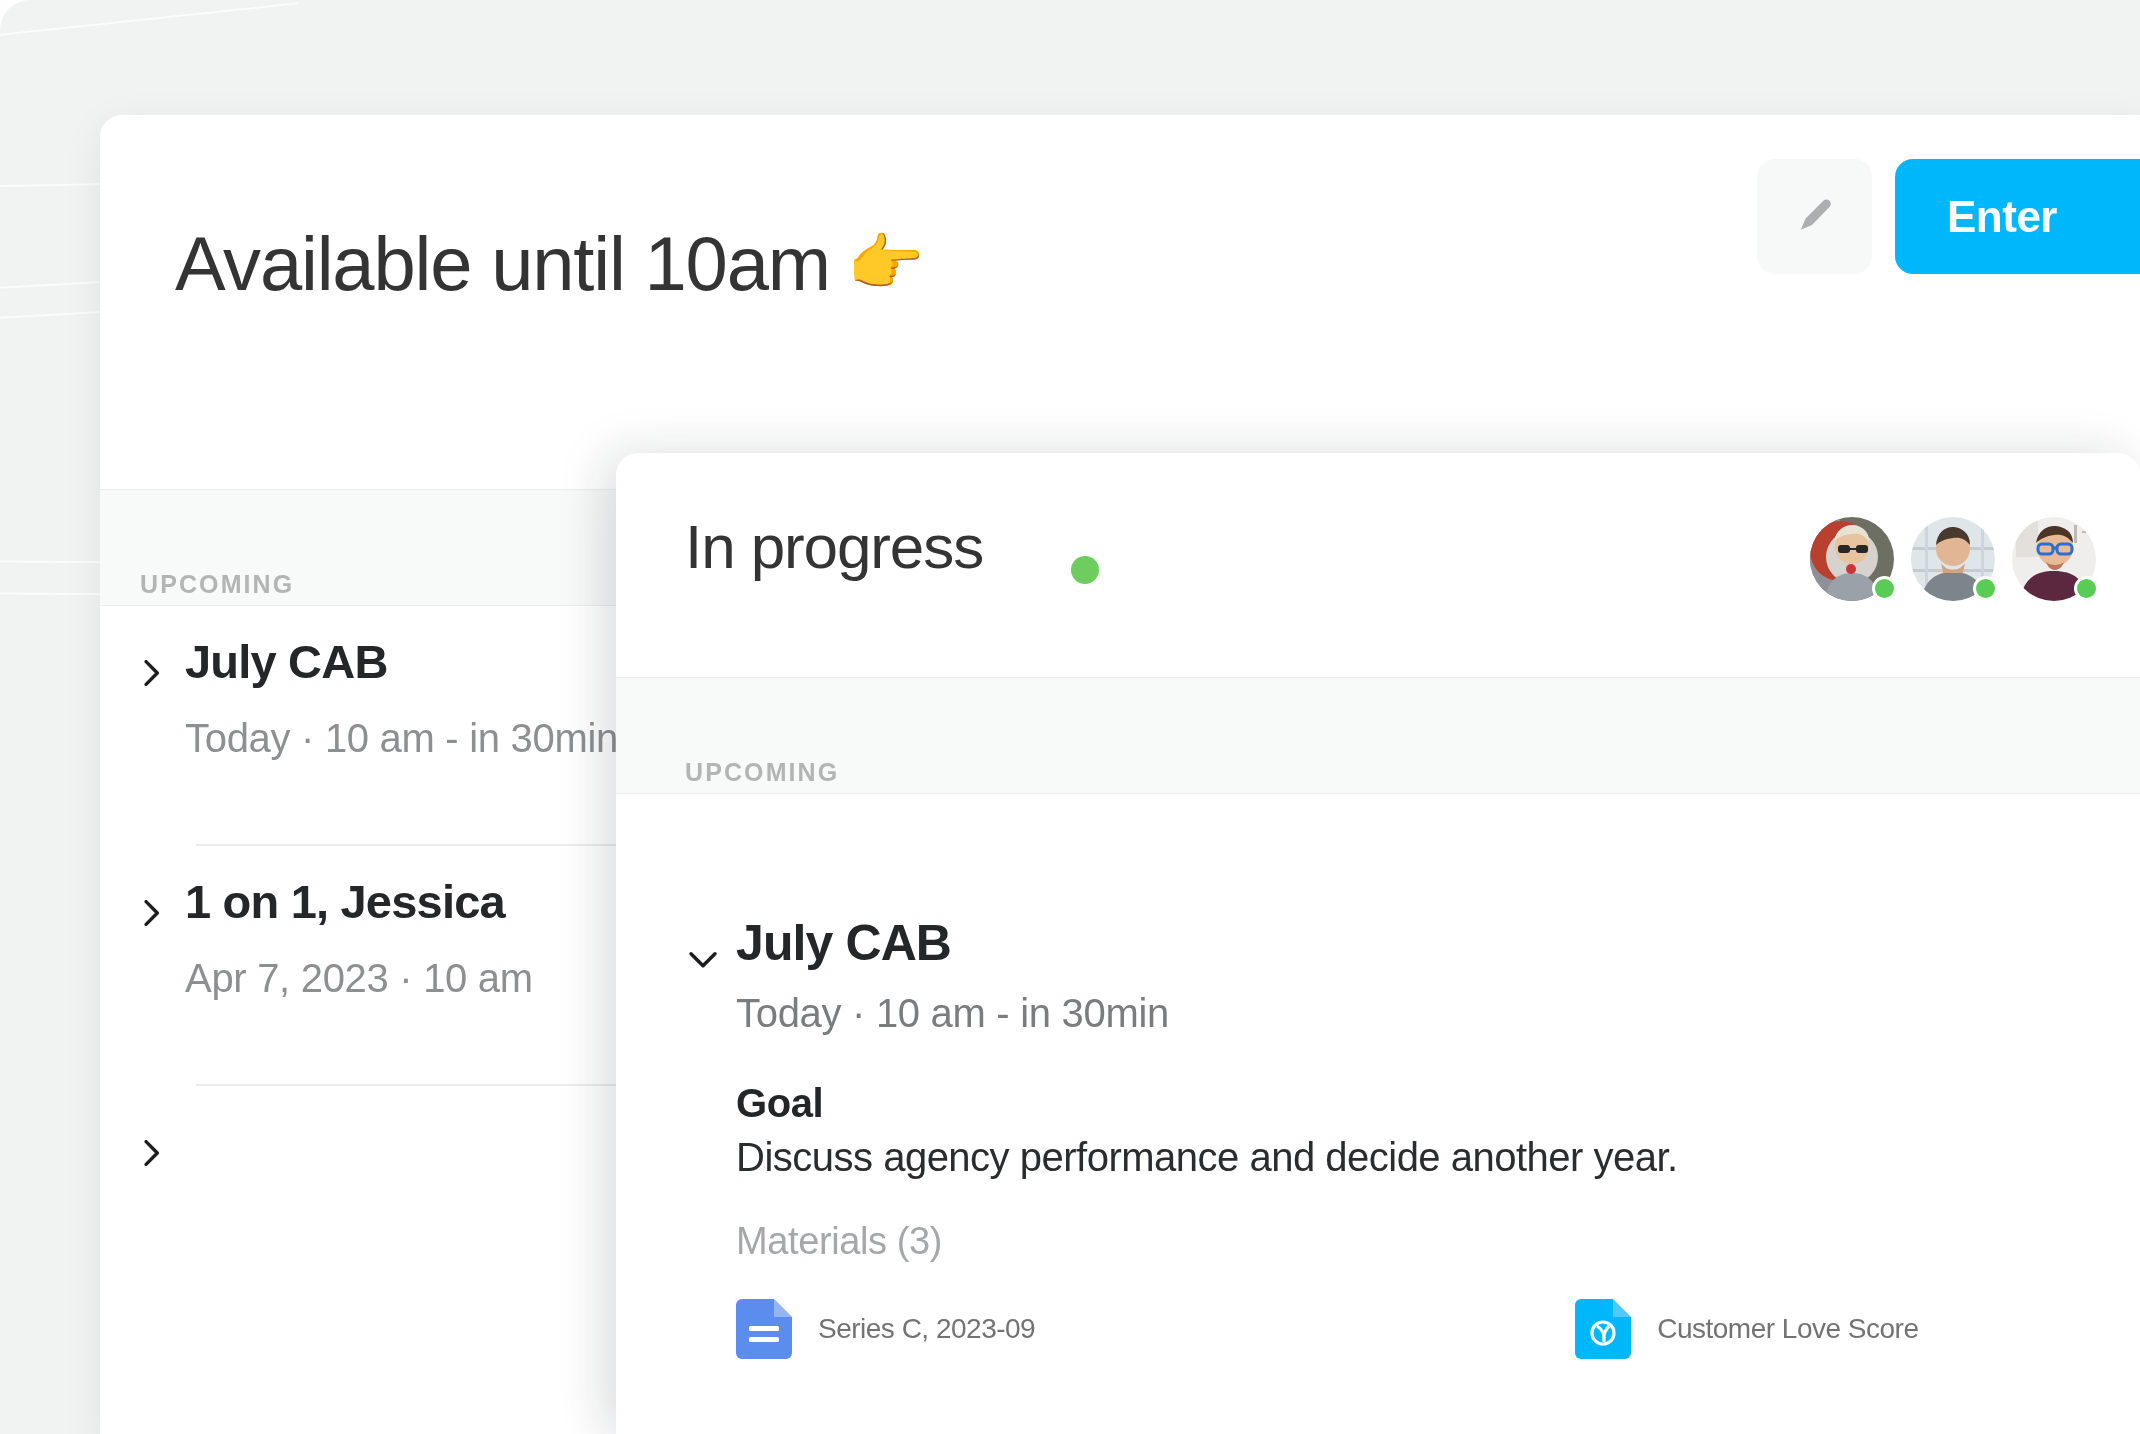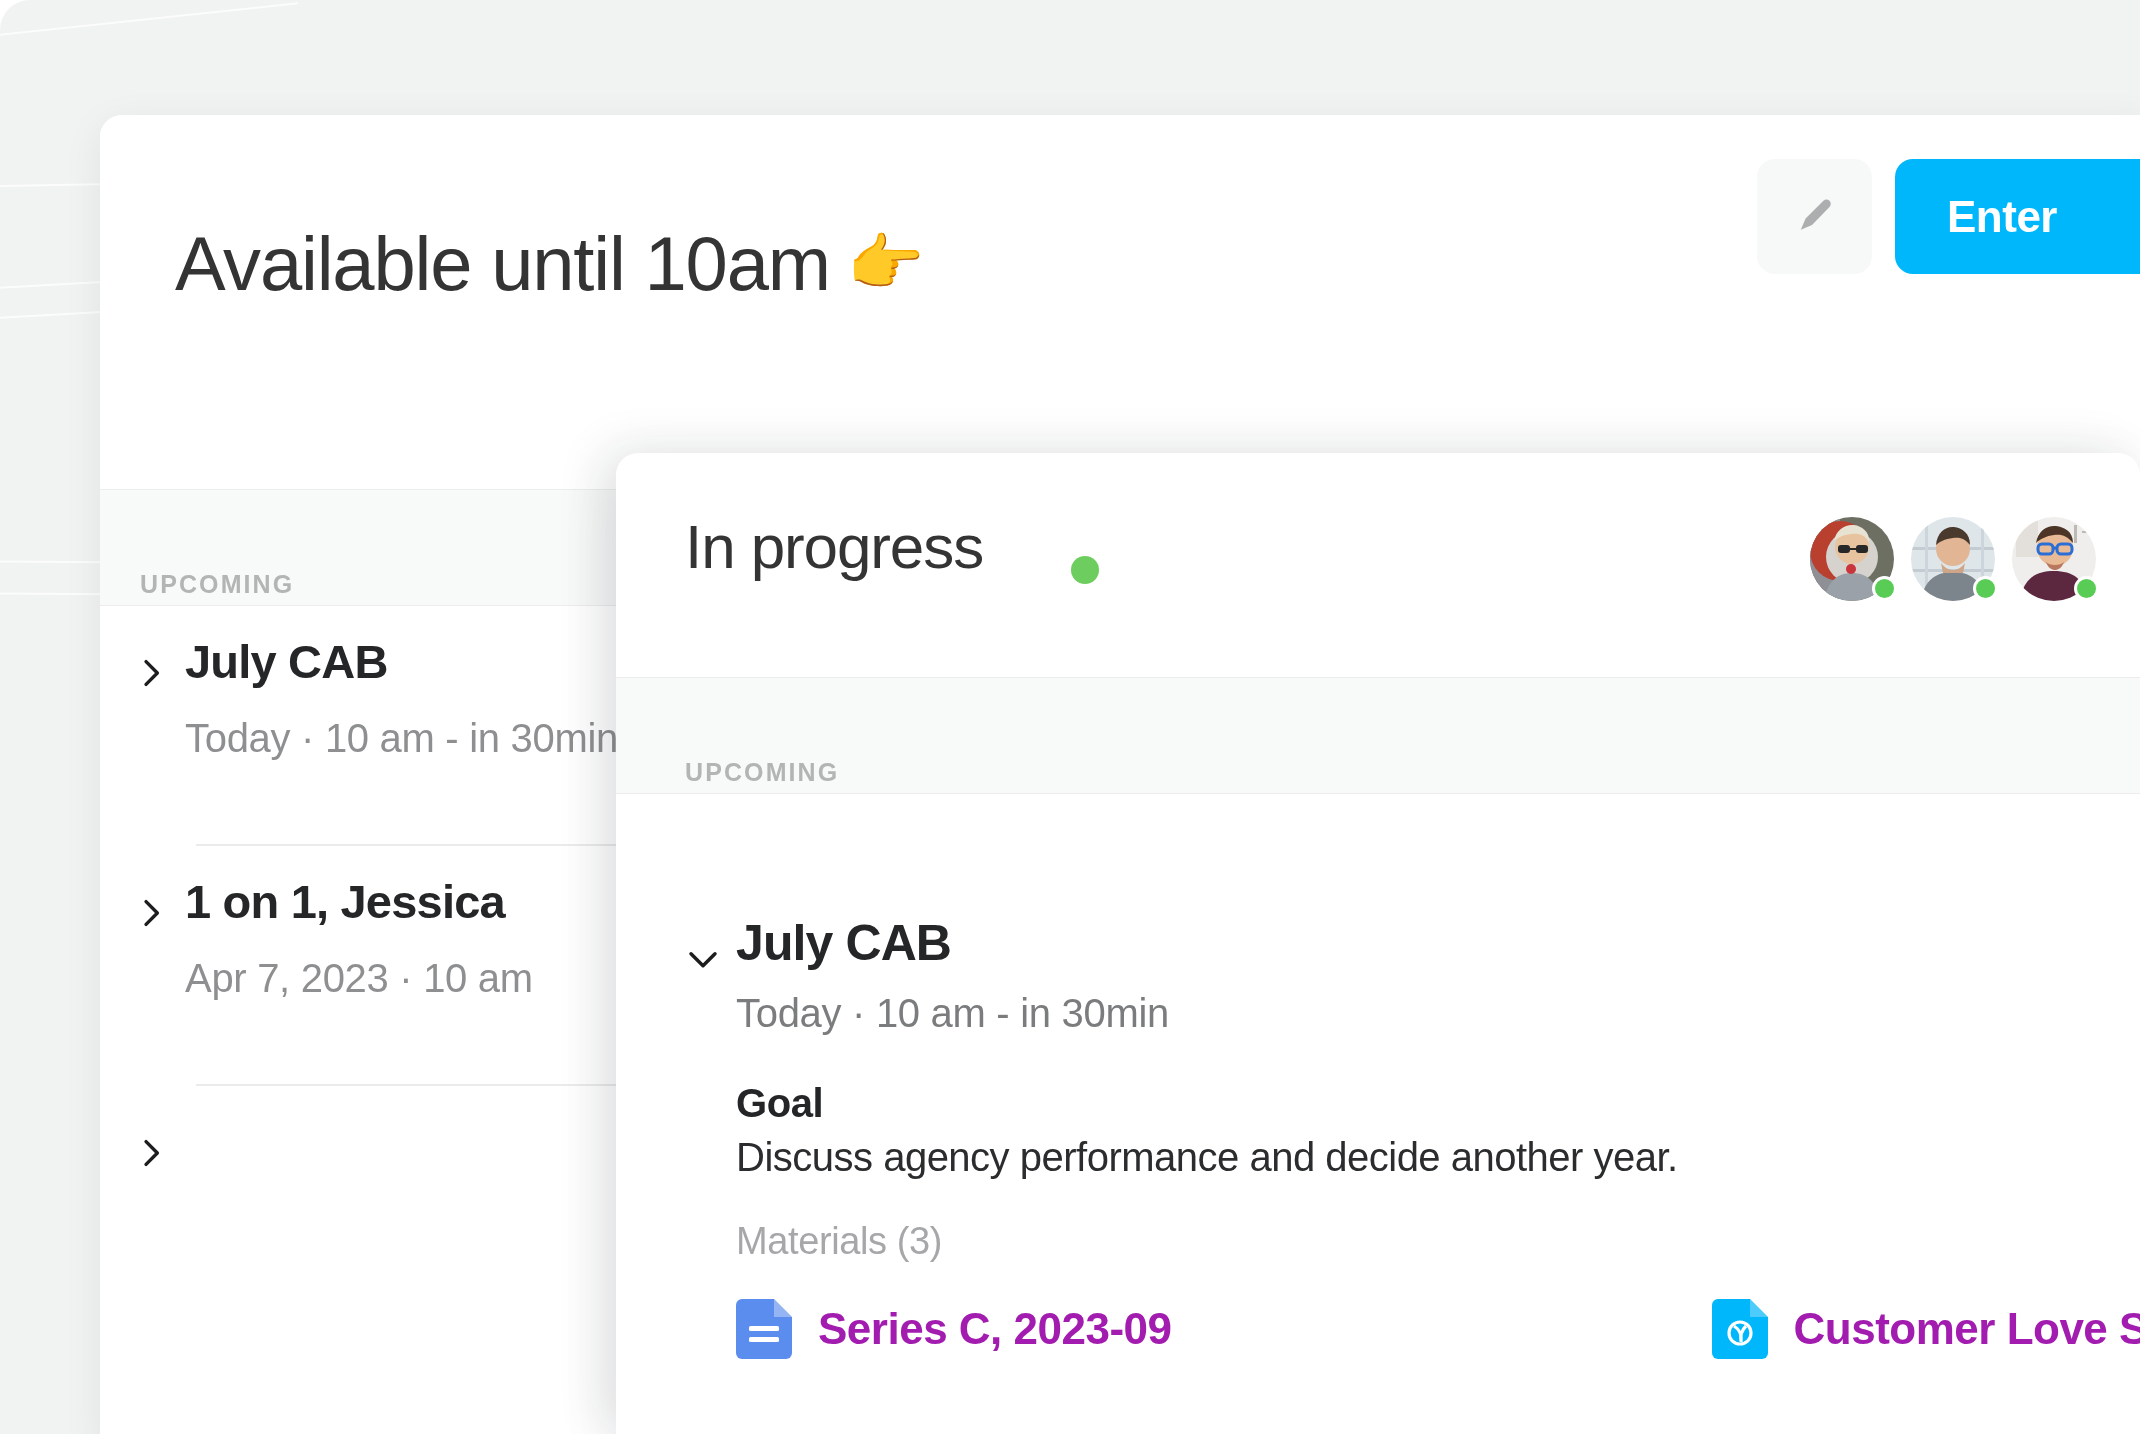--- a/index.html
+++ b/index.html
@@ -238,23 +238,23 @@
     align-items: center;
   }
   .material-item {
     display: flex;
     align-items: center;
     gap: 26px;
     white-space: nowrap;
   }
   .material-item.spaced { margin-left: 540px; }
   .material-name {
-    font-size: 44px;
-    font-weight: bold;
-    color: #a21caf;
+    font-size: 28px;
+    font-weight: normal;
+    color: #737373;
     letter-spacing: -0.5px;
   }
   .file-icon { width: 56px; height: 60px; flex: 0 0 auto; }
 </style>
 </head>
 <body>
 
 <div id="shell">
 
   <div class="backdrop-line bl1"></div>

